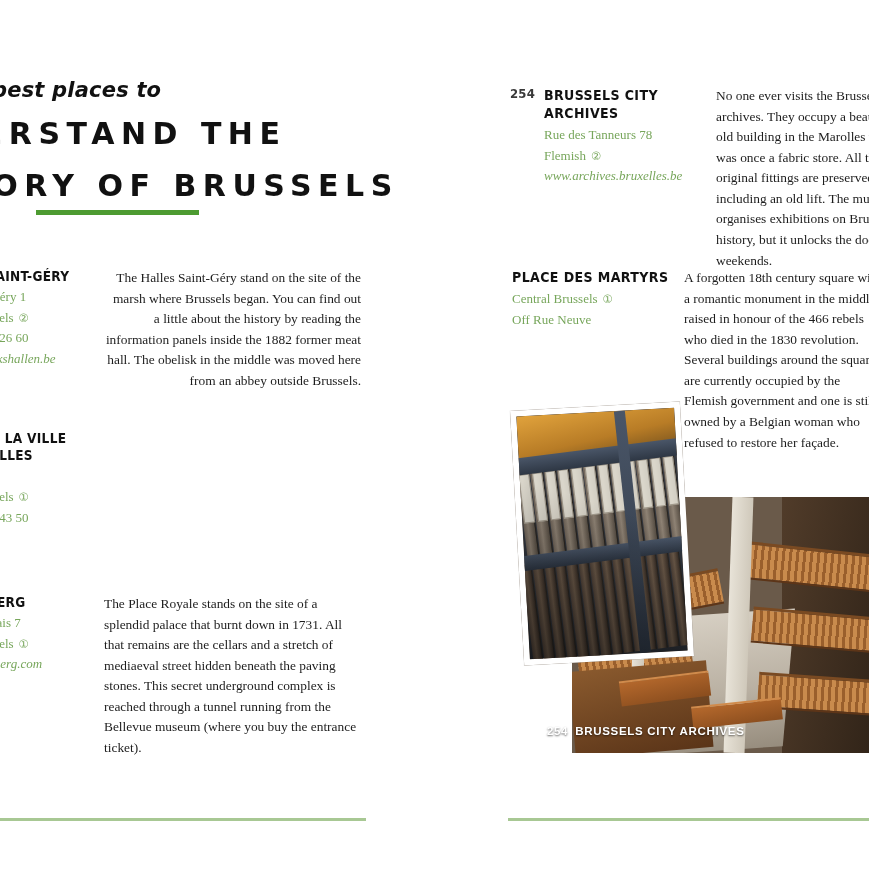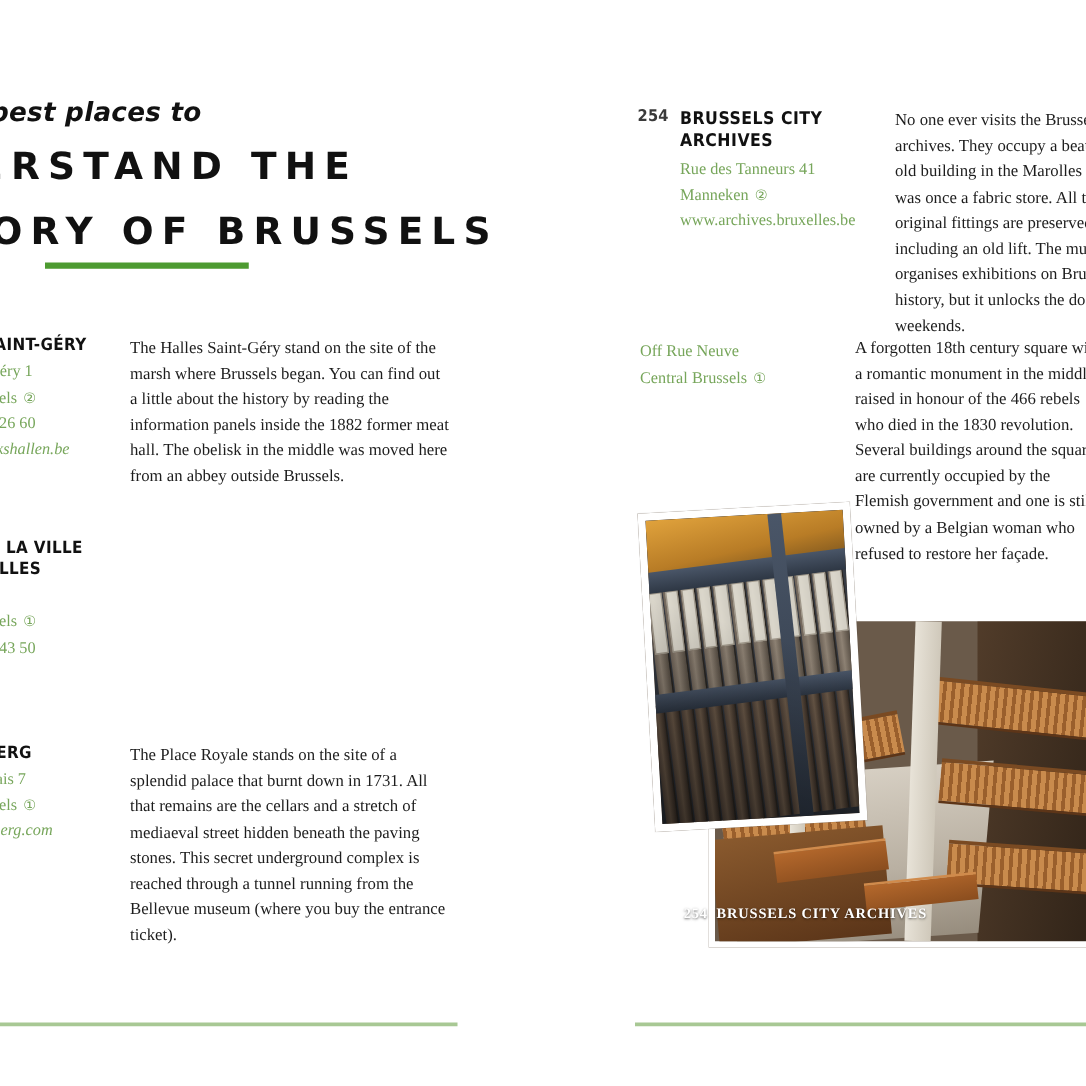--- a/index.html
+++ b/index.html
@@ -101,21 +101,21 @@
     font-family: "Liberation Serif", "DejaVu Serif", serif;
     font-size: 13.4px;
     line-height: 1.535;
     color: #1d1d1d;
     text-align: left;
   }
 
   
   #l-entry-1 { left: -72px; top: 268px; }
   #l-entry-1 .entry-meta { width: 176px; }
-  #l-entry-1 .entry-body { width: 257px; }
+  #l-entry-1 .entry-body { width: 257px; text-align: right; }
 
   #l-entry-2 { left: -72px; top: 430px; }
   #l-entry-2 .entry-meta { width: 176px; }
   #l-entry-2 .entry-body { width: 257px; }
 
   #l-entry-3 { left: -72px; top: 594px; }
   #l-entry-3 .entry-meta { width: 176px; }
   #l-entry-3 .entry-body { width: 257px; }
 
   .entry-name.two-line { white-space: normal; width: 160px; }
@@ -166,21 +166,21 @@
     line-height: 1.3;
     text-transform: uppercase;
   }
   .r-addr {
     font-family: "Liberation Serif", "DejaVu Serif", serif;
     font-size: 13px;
     color: #77a65b;
     line-height: 1.58;
     margin-top: 3px;
   }
-  .r-addr .web { }
+  .r-addr .web { font-style: italic; }
 
   
   #photo-wrap {
     position: absolute;
     left: 503px;
     top: 400px;
     width: 366px;
     height: 370px;
   }
   .photo {
@@ -304,21 +304,21 @@
     position: absolute; inset: 0;
     background: linear-gradient(200deg, rgba(0,0,0,0) 40%, rgba(0,0,0,0.45) 100%);
   }
 
   
   #photo-caption {
     position: absolute;
     left: 12%;
     bottom: 9%;
     z-index: 3;
-    font-family: Liberation Serif, serif;
+    font-family: Liberation Sans, sans-serif;
     font-weight: 700;
     font-size: 11.5px;
     letter-spacing: 0.7px;
     color: #ffffff;
     text-shadow: 0 1px 2px rgba(0,0,0,0.6);
     white-space: nowrap;
   }
   #photo-caption .cap-num { margin-right: 7px; }
 
   
@@ -389,37 +389,38 @@
 
   </div>
 
   <div id="right-page">
 
     <div class="r-entry" id="r-entry-1">
       <div class="r-num">254</div>
       <div class="r-meta">
         <div class="r-name">BRUSSELS CITY ARCHIVES</div>
         <div class="r-addr">
-          <div>Rue des Tanneurs 41</div>
+          <div>Rue des Tanneurs 78</div>
           <div>
-            <span>Manneken</span><span class="circnum">②</span>
+            <span>Flemish</span><span class="circnum">②</span>
           </div>
           <div class="web">www.archives.bruxelles.be</div>
         </div>
       </div>
       <div class="r-body">No one ever visits the Brussels city archives. They occupy a beautiful old building in the Marolles which was once a fabric store. All the original fittings are preserved, including an old lift. The museum organises exhibitions on Brussels history, but it unlocks the door at weekends.</div>
     </div>
 
     <div class="r-entry" id="r-entry-2">
       <div class="r-meta">
+        <div class="r-name">PLACE DES MARTYRS</div>
         <div class="r-addr">
-          <div>Off Rue Neuve</div>
           <div>
             <span>Central Brussels</span><span class="circnum">①</span>
           </div>
+          <div>Off Rue Neuve</div>
         </div>
       </div>
       <div class="r-body">A forgotten 18th century square with a romantic monument in the middle raised in honour of the 466 rebels who died in the 1830 revolution. Several buildings around the square are currently occupied by the Flemish government and one is still owned by a Belgian woman who refused to restore her façade.</div>
     </div>
 
     <div id="photo-wrap" style="left:0; top:400px;">
 
       <div class="photo" id="photo-atrium">
         <div class="photo-inner">
           <div class="atr-bg"></div>

